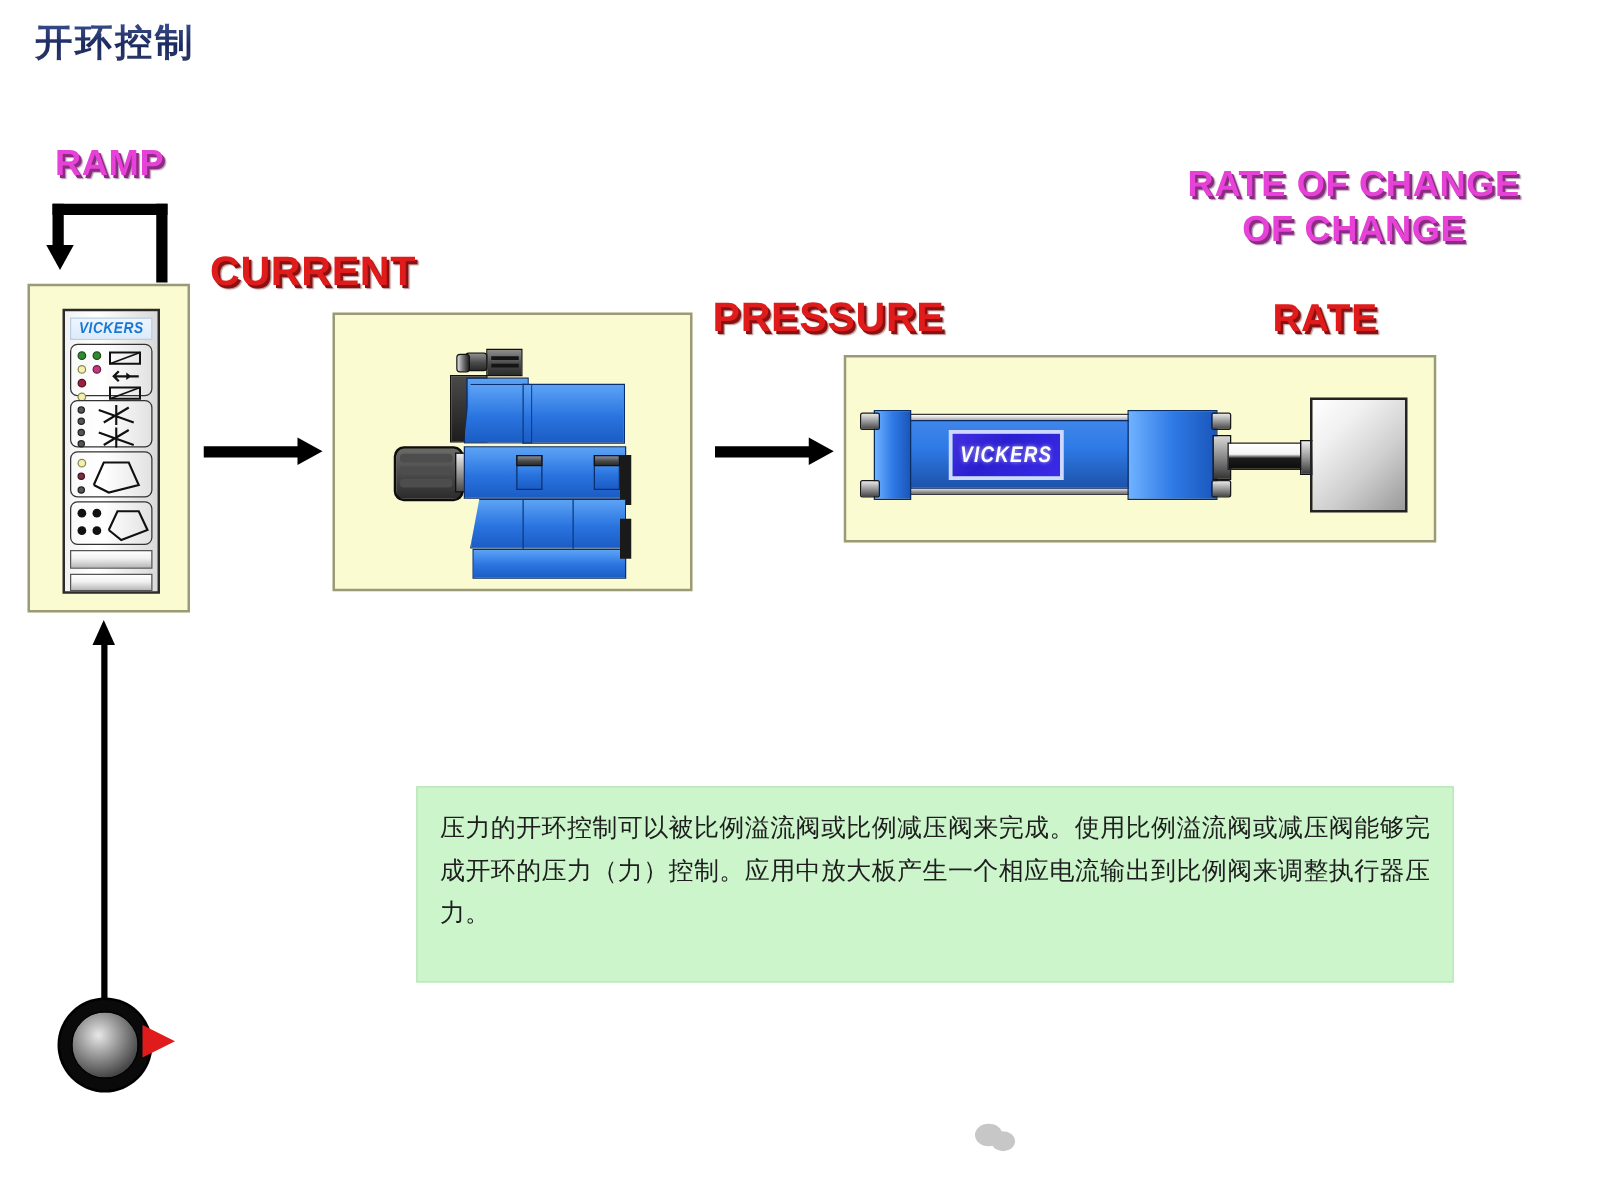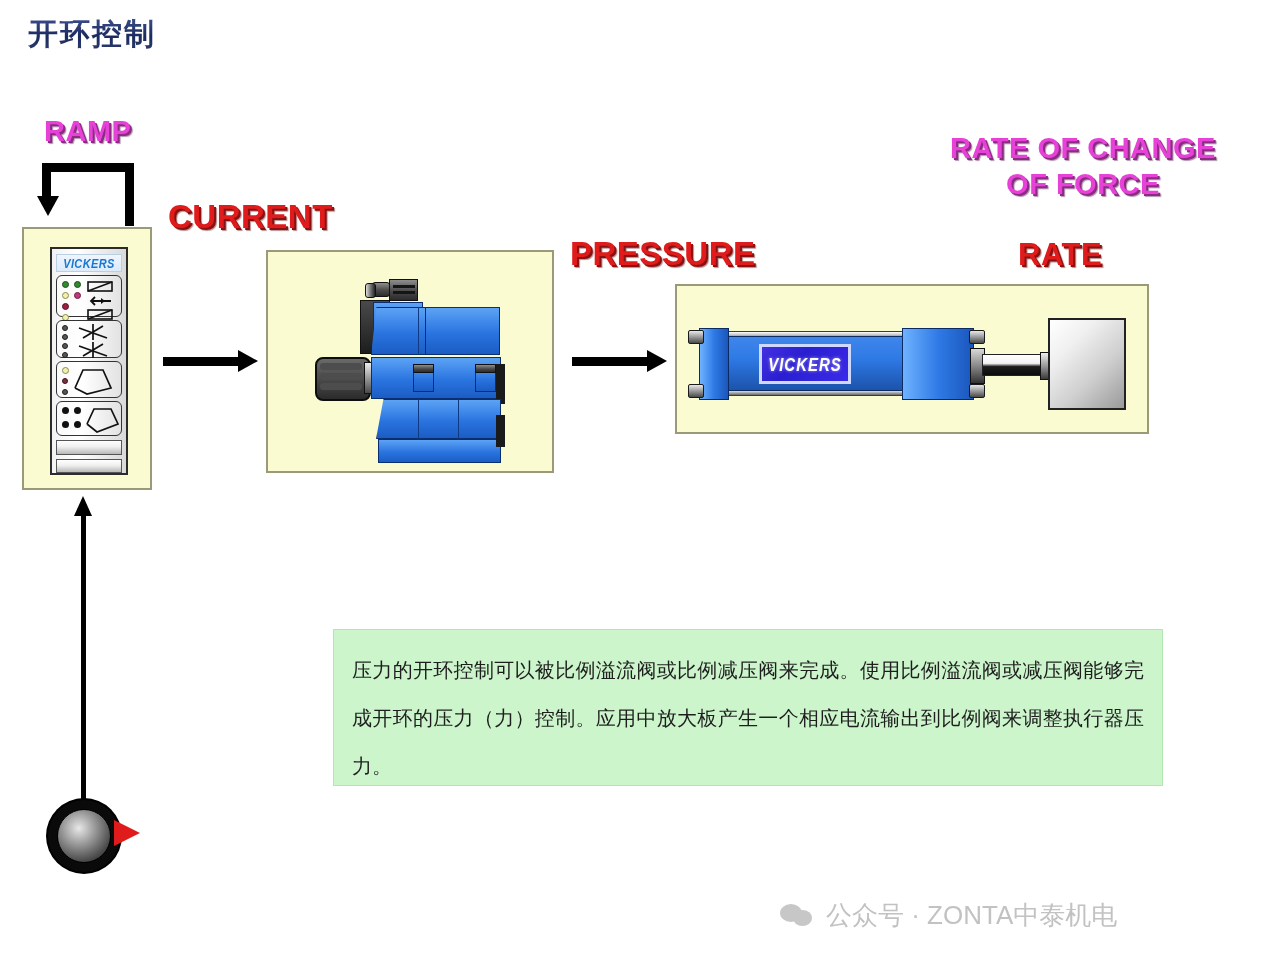--- a/index.html
+++ b/index.html
@@ -185,21 +185,21 @@
 
   
   #note-box{
     left:333px;top:629px;width:830px;height:157px;
     background:#ccf5cc;border:1px solid #b3e6b3;box-sizing:border-box;
     padding:16px 18px 10px 18px;
   }
   #note-box p{
     margin:0;
     font-family:"Liberation Serif", serif;
-    font-size:20px;line-height:48px;color:#1e1e1e;
+    font-size:20px;line-height:34px;color:#1e1e1e;
     text-align:justify;
   }
   #note-para-2{margin-top:14px;}
 
   
   #watermark{
     left:780px;top:898px;
     display:flex;align-items:center;gap:10px;
     color:#c2c2c2;font-size:26px;
     font-family:"Liberation Sans", sans-serif;white-space:nowrap;
@@ -217,21 +217,21 @@
 <div class="stage">
 
   <div class="abs" id="page-title">开环控制</div>
 
   <div class="abs flow-label lbl-magenta" id="label-ramp">RAMP</div>
   <div class="abs flow-label lbl-red" id="label-pressure">PRESSURE</div>
   <div class="abs flow-label lbl-red" id="label-current">CURRENT</div>
   <div class="abs flow-label lbl-red" id="label-force">RATE</div>
   <div class="abs flow-label lbl-magenta" id="label-rate-of-change">
     <div>RATE OF CHANGE</div>
-    <div>OF FORCE</div>
+    <div>OF CHANGE</div>
   </div>
 
   <div>
     <div class="abs arrow-line" style="left:42px;top:163px;width:92px;height:9px;"></div>
     <div class="abs arrow-line" style="left:125px;top:163px;width:9px;height:63px;"></div>
     <div class="abs arrow-line" style="left:42px;top:163px;width:9px;height:36px;"></div>
     <div class="abs arrow-head-d" style="left:37px;top:196px;"></div>
   </div>
 
   <div class="abs cream-box" id="amp-box">
@@ -381,16 +381,15 @@
 
   <div class="abs" id="note-box">
     <p id="note-para-1">压力的开环控制可以被比例溢流阀或比例减压阀来完成。使用比例溢流阀或减压阀能够完成开环的压力（力）控制。应用中放大板产生一个相应电流输出到比例阀来调整执行器压力。</p>
   </div>
 
   <div class="abs" id="watermark">
     <span id="wechat-icon">
       <span class="b1"></span>
         <span class="b2"></span>
     </span>
-    <span>公众号 · ZONTA中泰机电</span>
   </div>
 
 </div>
 
 </body></html>

